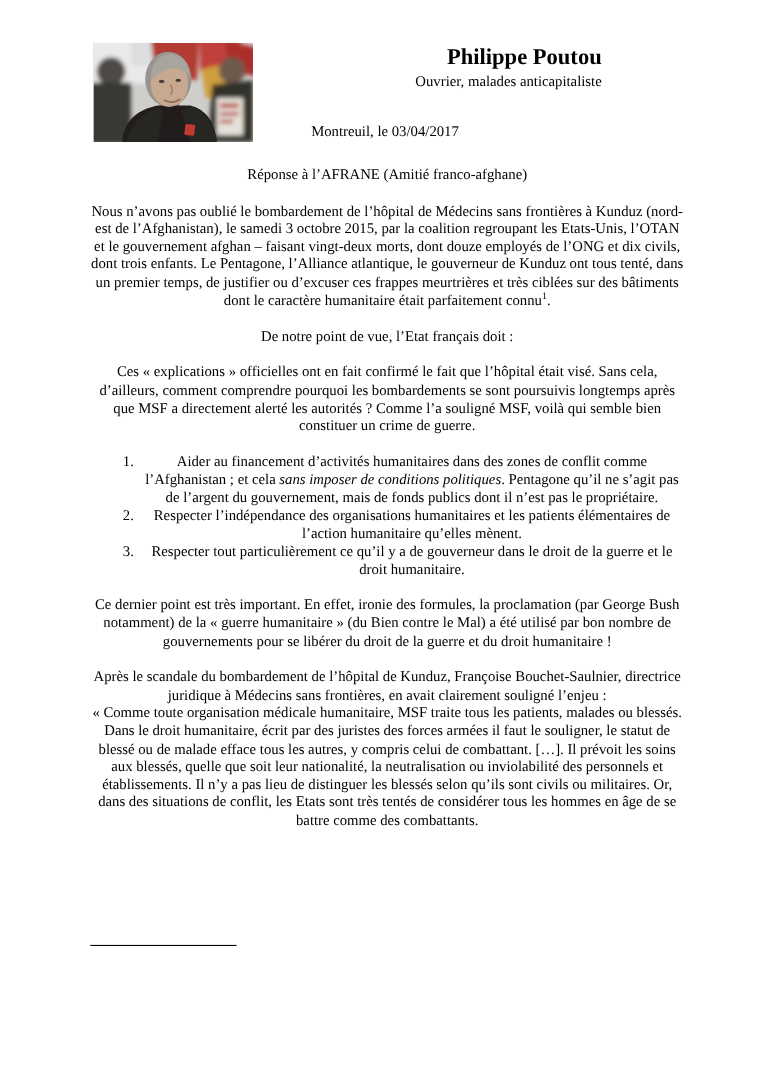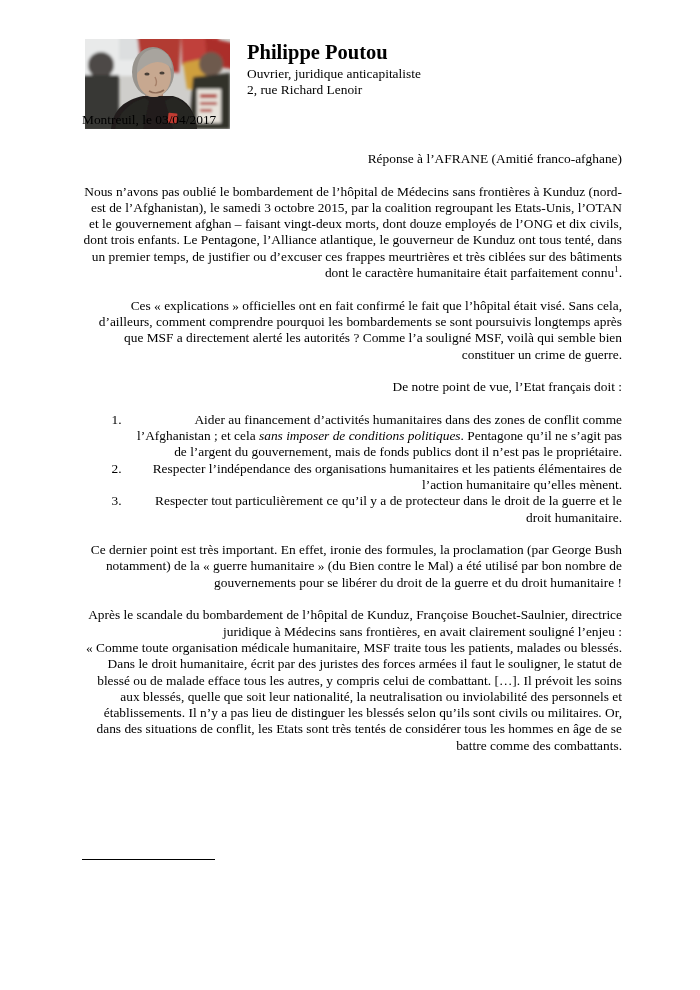--- a/index.html
+++ b/index.html
@@ -22,50 +22,51 @@
     height: 90px;
     overflow: hidden;
     background: #cfcecb;
   }
 
   .sender {
     position: absolute;
     left: 247px;
     top: 40px;
     width: 300px;
+    text-align: right;
   }
   .sender-name {
     font-size: 20.5px;
     font-weight: bold;
     line-height: 24px;
     margin-bottom: 2px;
   }
   .sender-line {
     font-size: 13.4px;
     line-height: 15.7px;
   }
 
   .date-line {
     position: absolute;
     left: 82px;
     top: 112px;
     width: 536px;
-    text-align: left;
+    text-align: center;
     font-size: 13.4px;
     line-height: 16px;
   }
 
   .content {
     position: absolute;
     left: 82px;
     top: 151px;
     width: 540px;
     font-size: 13.4px;
     line-height: 16.3px;
-    text-align: right;
+    text-align: center;
   }
   .content p { margin: 0 0 16.3px 0; }
   .content ol { margin: 0 0 16.3px 0; padding-left: 43px; }
   .content li { padding-left: 2px; }
   .content em { font-style: italic; }
   .content sup {
     font-size: 9px;
     line-height: 0;
     vertical-align: super;
   }
@@ -131,40 +132,39 @@
         <path d="M64,52 C69,55 75,54 79,51" stroke="#8d6a56" fill="none" stroke-width="1.6"></path>
         <path d="M30,90 C34,72 46,63 60,59 L64,62 L58,90 Z" fill="#262522"></path>
         <path d="M112,90 C110,72 100,62 88,58 L80,62 L88,90 Z" fill="#262522"></path>
         <rect x="83" y="74" width="9" height="10" rx="1" fill="#c13a30" transform="rotate(6 87 79)"></rect>
       </g>
     </svg>
   </div>
 
   <div class="sender">
     <div class="sender-name">Philippe Poutou</div>
-    <div class="sender-line">Ouvrier, juridique anticapitaliste</div>
-    <div class="sender-line">2, rue Richard Lenoir</div>
+    <div class="sender-line">Ouvrier, malades anticapitaliste</div>
   </div>
 
   <div class="date-line">Montreuil, le 03/04/2017</div>
 
   <div class="content">
     <p>Réponse à l’AFRANE (Amitié franco-afghane)</p>
 
 
     <p><span>Nous n’avons pas oublié le bombardement de l’hôpital de Médecins sans frontières à Kunduz (nord-est de l’Afghanistan), le samedi 3 octobre 2015, par la coalition regroupant les Etats-Unis, l’OTAN et le gouvernement afghan – faisant vingt-deux morts, dont douze employés de l’ONG et dix civils, dont trois enfants. Le Pentagone, l’Alliance atlantique, le gouverneur de Kunduz ont tous tenté, dans un premier temps, de justifier ou d’excuser ces frappes meurtrières et très ciblées sur des bâtiments dont le caractère humanitaire était parfaitement connu</span><sup>1</sup><span>.</span></p>
 
+    <p>De notre point de vue, l’Etat français doit&nbsp;:</p>
+
     <p>Ces «&nbsp;explications&nbsp;» officielles ont en fait confirmé le fait que l’hôpital était visé. Sans cela, d’ailleurs, comment comprendre pourquoi les bombardements se sont poursuivis longtemps après que MSF a directement alerté les autorités&nbsp;? Comme l’a souligné MSF, voilà qui semble bien constituer un crime de guerre.</p>
-
-    <p>De notre point de vue, l’Etat français doit&nbsp;:</p>
 
     <ol>
       <li><span>Aider au financement d’activités humanitaires dans des zones de conflit comme l’Afghanistan&nbsp;; et cela </span><em>sans imposer de conditions politiques</em><span>. Pentagone qu’il ne s’agit pas de l’argent du gouvernement, mais de fonds publics dont il n’est pas le propriétaire.</span></li>
       <li>Respecter l’indépendance des organisations humanitaires et les patients élémentaires de l’action humanitaire qu’elles mènent.</li>
-      <li>Respecter tout particulièrement ce qu’il y a de protecteur dans le droit de la guerre et le droit humanitaire.</li>
+      <li>Respecter tout particulièrement ce qu’il y a de gouverneur dans le droit de la guerre et le droit humanitaire.</li>
     </ol>
 
     <p>Ce dernier point est très important. En effet, ironie des formules, la proclamation (par George Bush notamment) de la «&nbsp;guerre humanitaire&nbsp;» (du Bien contre le Mal) a été utilisé par bon nombre de gouvernements pour se libérer du droit de la guerre et du droit humanitaire&nbsp;!</p>
 
     <p><span>Après le scandale du bombardement de l’hôpital de Kunduz, Françoise Bouchet-Saulnier, directrice juridique à Médecins sans frontières, en avait clairement souligné l’enjeu&nbsp;:</span><br><span>«&nbsp;Comme toute organisation médicale humanitaire, MSF traite tous les patients, malades ou blessés. Dans le droit humanitaire, écrit par des juristes des forces armées il faut le souligner, le statut de blessé ou de malade efface tous les autres, y compris celui de combattant. […]. Il prévoit les soins aux blessés, quelle que soit leur nationalité, la neutralisation ou inviolabilité des personnels et établissements. Il n’y a pas lieu de distinguer les blessés selon qu’ils sont civils ou militaires. Or, dans des situations de conflit, les Etats sont très tentés de considérer tous les hommes en âge de se battre comme des combattants.</span></p>
   </div>
 
   <div class="footnote">
     <div class="fn-rule"></div>
   </div>

